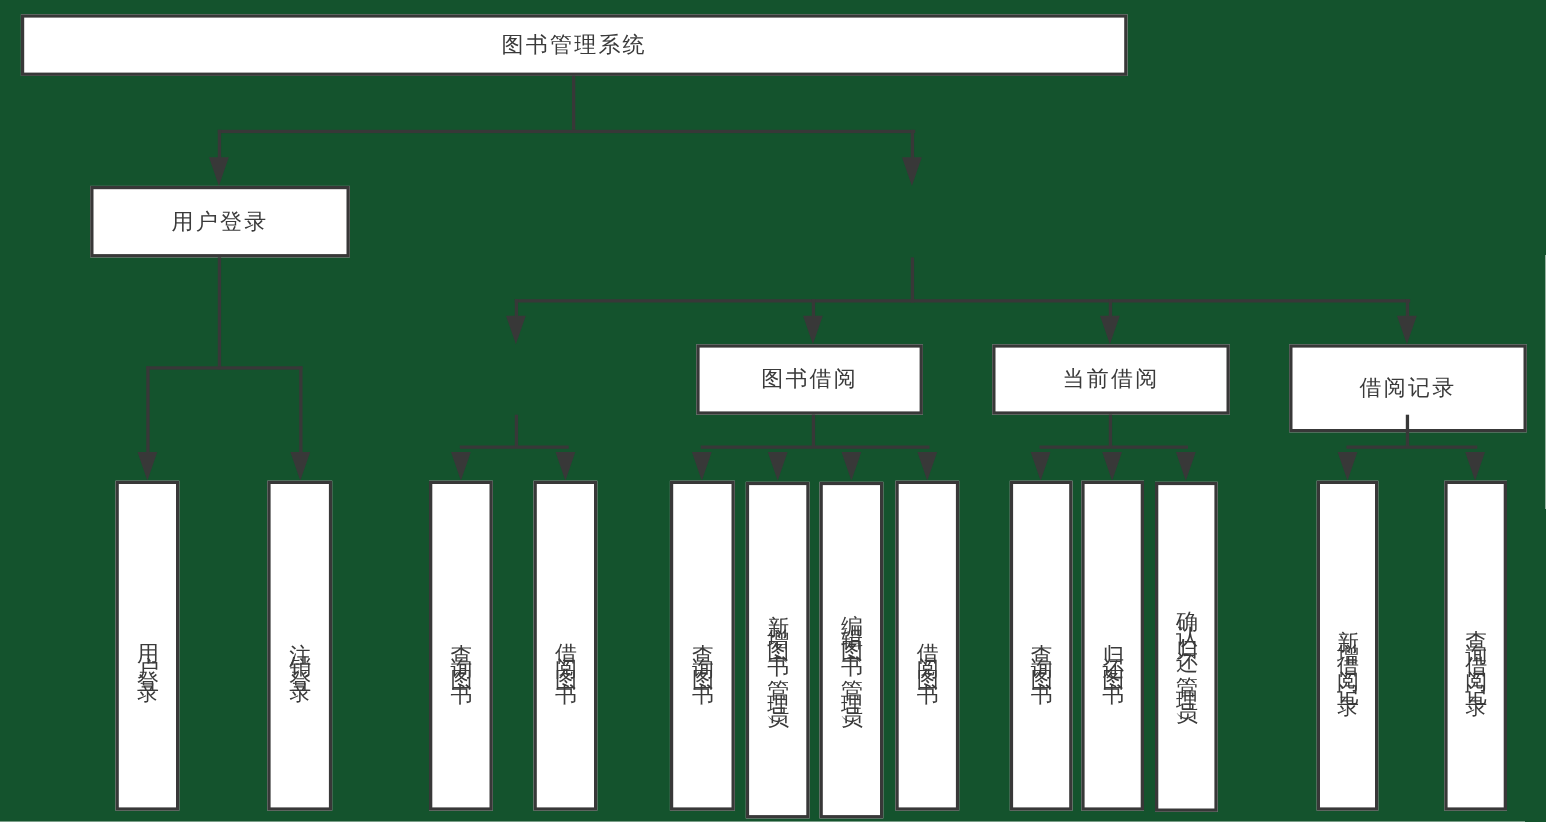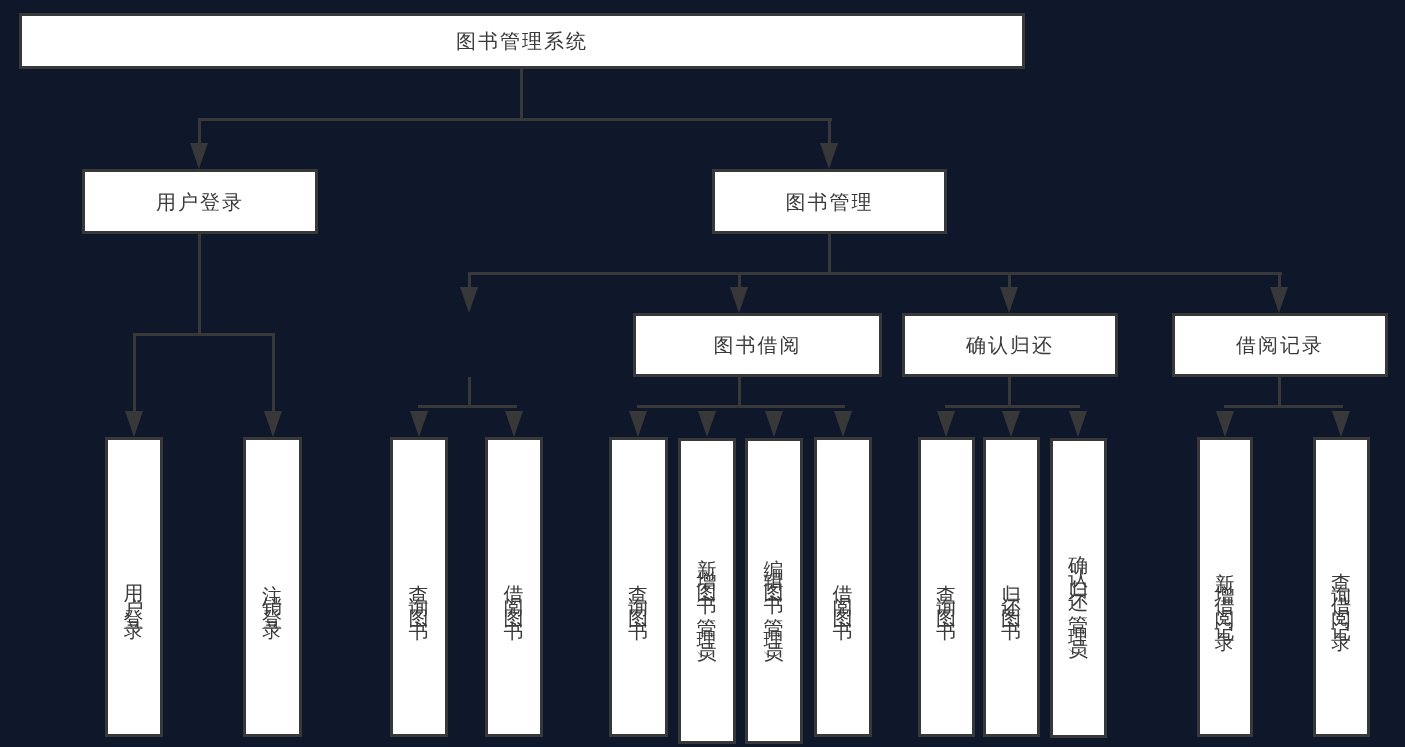--- a/index.html
+++ b/index.html
@@ -1,19 +1,19 @@
 <!DOCTYPE html>
 <html><head>
 <meta charset="utf-8">
 <style>
   html,body { margin:0; padding:0; background:#ffffff; }
   #canvas {
     position:relative;
     width:1405px; height:747px;
-    background:#0f172a;
+    background:#14532d;
     font-family:"Liberation Sans","DejaVu Sans",sans-serif;
     overflow:hidden;
   }
   .box {
     position:absolute;
     background:#ffffff;
     border:3px solid #383838;
     box-sizing:border-box;
     display:flex; align-items:center; justify-content:center;
   }
@@ -66,50 +66,47 @@
   <div class="line" style="left:198px; top:118px; width:3px; height:30px;"></div>
   <div class="arrow" style="left:190px; top:143px;"></div>
 
   <div class="line" style="left:828px; top:118px; width:3px; height:30px;"></div>
   <div class="arrow" style="left:820px; top:143px;"></div>
 
   <div class="box" style="left:82px; top:169px; width:236px; height:65px;">
     <span class="hlabel">用户登录</span>
   </div>
 
-  <div class="box" style="left:712px; top:169px; width:235px; height:65px;">
-    <span class="hlabel">图书管理</span>
-  </div>
 
   <div class="line" style="left:198px; top:234px; width:3px; height:102px;"></div>
   <div class="line" style="left:133px; top:333px; width:142px; height:3px;"></div>
   <div class="line" style="left:133px; top:333px; width:3px; height:82px;"></div>
   <div class="arrow" style="left:125px; top:411px;"></div>
   <div class="line" style="left:272px; top:333px; width:3px; height:82px;"></div>
   <div class="arrow" style="left:264px; top:411px;"></div>
 
   <div class="line" style="left:828px; top:234px; width:3px; height:41px;"></div>
   <div class="line" style="left:468px; top:272px; width:814px; height:3px;"></div>
 
   <div class="line" style="left:468px; top:272px; width:3px; height:20px;"></div>
   <div class="arrow" style="left:460px; top:287px;"></div>
   <div class="line" style="left:738px; top:272px; width:3px; height:20px;"></div>
   <div class="arrow" style="left:730px; top:287px;"></div>
   <div class="line" style="left:1008px; top:272px; width:3px; height:20px;"></div>
   <div class="arrow" style="left:1000px; top:287px;"></div>
   <div class="line" style="left:1278px; top:272px; width:3px; height:20px;"></div>
   <div class="arrow" style="left:1270px; top:287px;"></div>
 
-  <div class="box" style="left:633px; top:313px; width:249px; height:64px;">
+  <div class="box" style="left:633px; top:313px; width:206px; height:64px;">
     <span class="hlabel">图书借阅</span>
   </div>
   <div class="box" style="left:902px; top:313px; width:216px; height:64px;">
-    <span class="hlabel">确认归还</span>
+    <span class="hlabel">当前借阅</span>
   </div>
-  <div class="box" style="left:1172px; top:313px; width:216px; height:64px;">
+  <div class="box" style="left:1172px; top:313px; width:216px; height:80px;">
     <span class="hlabel">借阅记录</span>
   </div>
 
   <div class="line" style="left:468px; top:377px; width:3px; height:30px;"></div>
   <div class="line" style="left:418px; top:405px; width:99px; height:3px;"></div>
   <div class="arrow" style="left:410px; top:411px;"></div>
   <div class="arrow" style="left:505px; top:411px;"></div>
 
   <div class="line" style="left:738px; top:377px; width:3px; height:30px;"></div>
   <div class="line" style="left:637px; top:405px; width:208px; height:3px;"></div>

